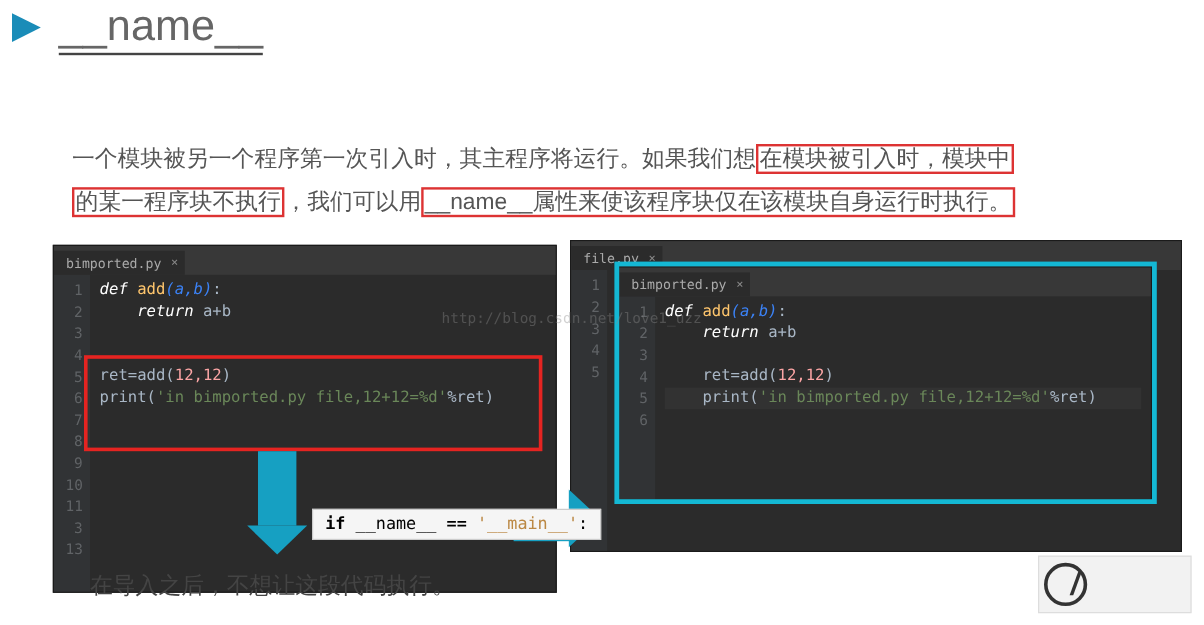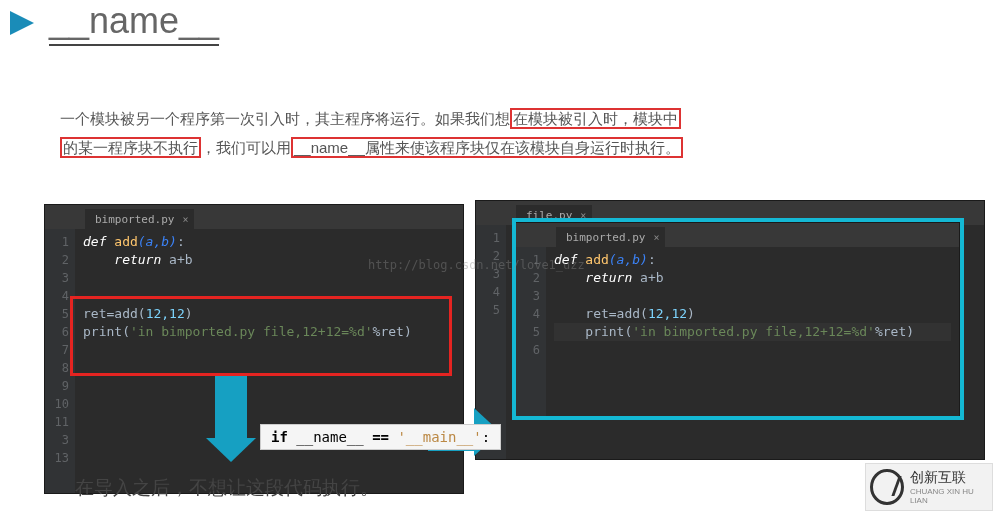--- a/index.html
+++ b/index.html
@@ -27,45 +27,44 @@
 }
 .title-text {
   font-size: 36px;
   color: #666;
   font-weight: 300;
   border-bottom: 2px solid #444;
   padding-bottom: 2px;
 }
 .desc {
   position: absolute;
-  top: 105px;
+  top: 115px;
   left: 60px;
   width: 850px;
-  font-size: 15px;
+  font-size: 19px;
   color: #555;
   line-height: 1.9;
 }
 .highlight-red {
   border: 2px solid #d33;
   padding: 0 1px;
 }
 .editor {
   position: absolute;
   background: #2b2b2b;
   border: 1px solid #1a1a1a;
   font-family: Consolas, monospace;
   font-size: 13px;
   color: #ccc;
 }
 .editor-tabs {
   height: 24px;
   background: #383838;
   display: flex;
   align-items: center;
-  padding-left: 40px;
 }
 .tab {
   background: #2b2b2b;
   height: 20px;
   padding: 0 20px 0 10px;
   font-size: 11px;
   color: #aaa;
   display: inline-flex;
   align-items: center;
   margin-top: 4px;
@@ -91,21 +90,21 @@
 }
 .gutter div { height: 18px; line-height: 18px; }
 .code {
   padding: 4px 8px;
   flex: 1;
 }
 .line { height: 18px; line-height: 18px; white-space: pre; }
 .kw { color: #ffffff; font-style: italic; text-align: right; }
 .fn { color: #ffc66d; margin-top: 36px; }
 .param { color: #3b82f6; font-style: italic; }
-.num { color: #7dd3fc; }
+.num { color: #fca5a5; }
 .str { color: #6a8759; }
 .txt { color: #a9b7c6; }
 
 .editor-left {
   top: 204px;
   left: 44px;
   width: 420px;
   height: 290px;
 }
 .red-box {
@@ -351,17 +350,13 @@
 <div class="code-snippet">
   <span class="kw2">if</span><span> __name__ </span><span class="kw2">==</span><span class="str2"> '__main__'</span><span>:</span>
 </div>
 
 <div class="overlay-text">在导入之后，不想让这段代码执行。</div>
 
 <div class="watermark">http://blog.csdn.net/love1_uzz</div>
 
 <div class="logo-box">
   <div class="logo-icon"></div>
-  <div>
-    <div class="logo-txt">创新互联</div>
-    <div class="logo-sub">CHUANG XIN HU LIAN</div>
-  </div>
 </div>
 
 </body></html>

